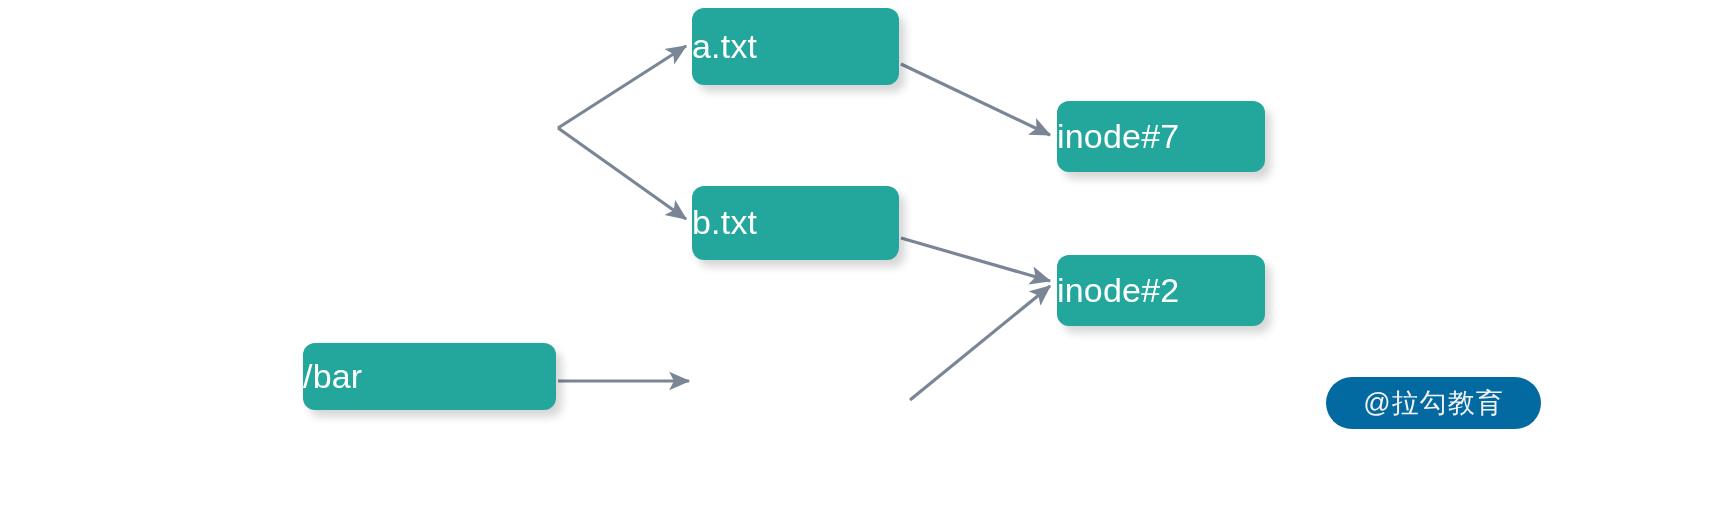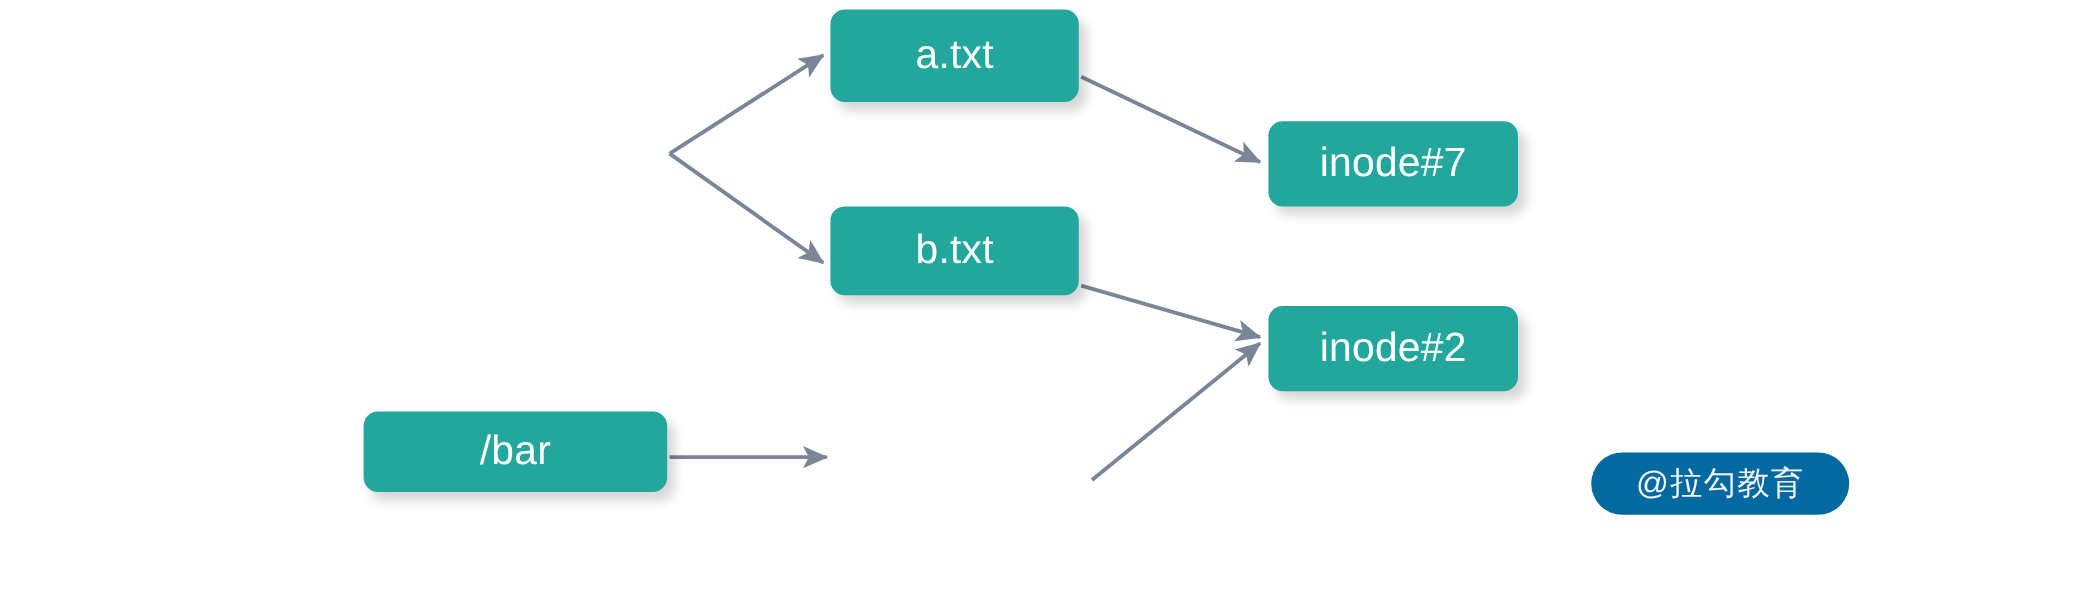--- a/index.html
+++ b/index.html
@@ -26,37 +26,36 @@
     pointer-events: none;
   }
   .node {
     position: absolute;
     box-sizing: border-box;
     background: #23a79c;
     border-radius: 12px;
     color: #ffffff;
     display: flex;
     align-items: center;
-    justify-content: center;
     font-size: 34px;
     font-weight: 400;
     letter-spacing: 0.2px;
     box-shadow: 6px 7px 9px rgba(0, 0, 0, 0.16);
     user-select: none;
   }
   .node-label {
     display: block;
     line-height: 1;
     padding-bottom: 2px;
   }
   
   #node-foo    { left: 303px;  top: 90px;  width: 253px; height: 76px; }
   #node-bar    { left: 303px;  top: 343px; width: 253px; height: 67px; }
   #node-atxt   { left: 692px;  top: 8px;   width: 207px; height: 77px; }
-  #node-btxt   { left: 692px;  top: 172px; width: 207px; height: 74px; }
+  #node-btxt   { left: 692px;  top: 186px; width: 207px; height: 74px; }
   #node-ctxt   { left: 695px;  top: 343px; width: 212px; height: 76px; }
   #node-inode1 { left: 1057px; top: 101px; width: 208px; height: 71px; }
   #node-inode2 { left: 1057px; top: 244px; width: 208px; height: 71px; margin-top: 11px; }
 
   #watermark {
     position: absolute;
     left: 1326px;
     top: 377px;
     width: 215px;
     height: 52px;

